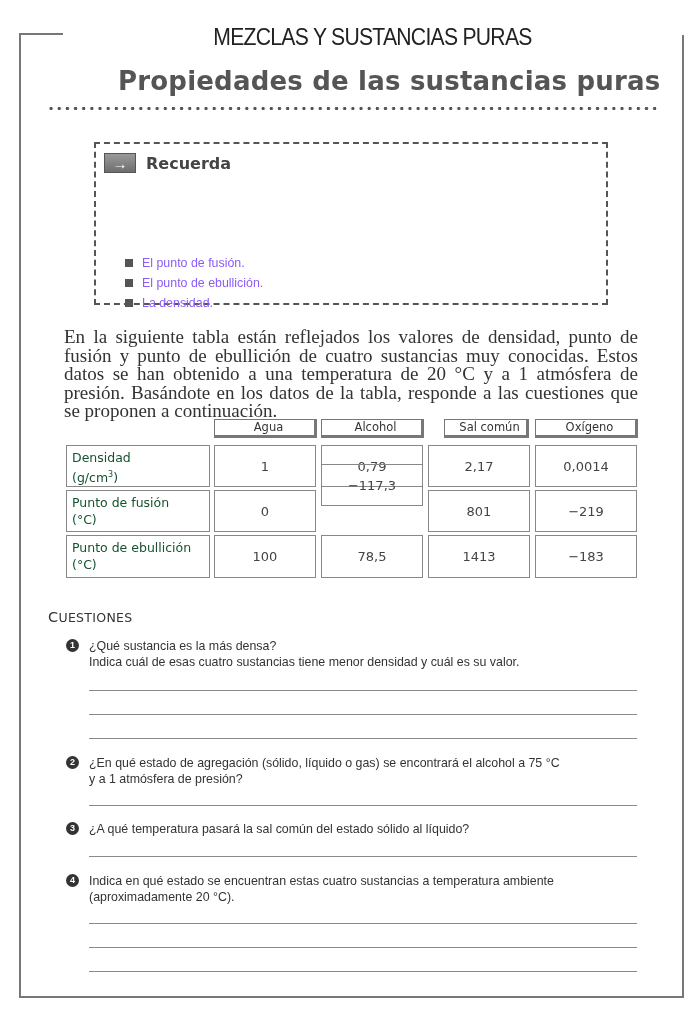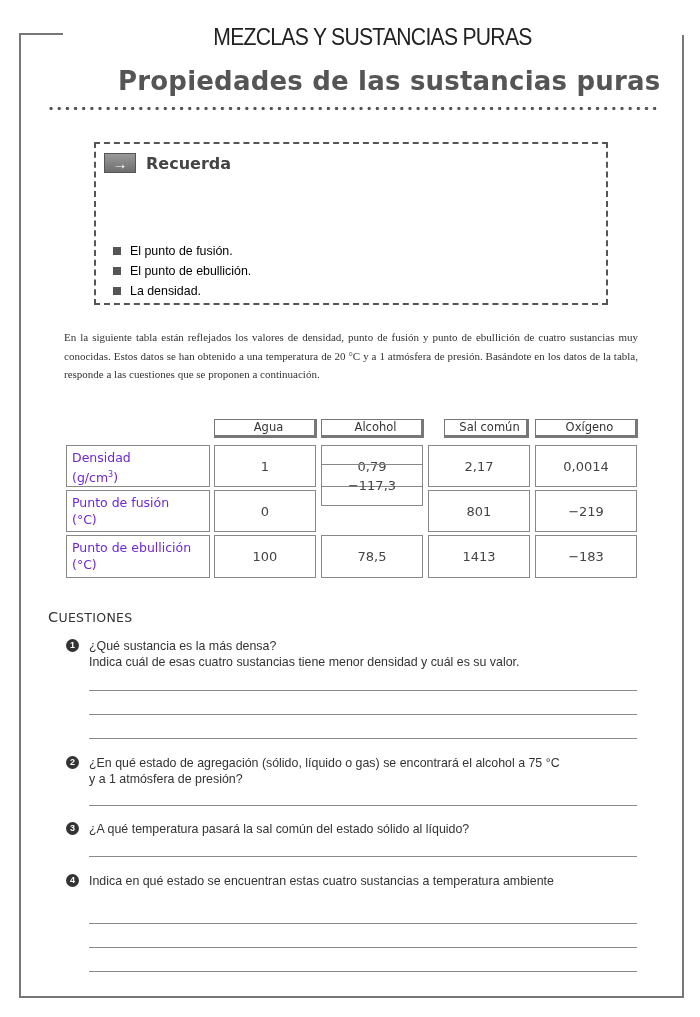--- a/index.html
+++ b/index.html
@@ -13,28 +13,28 @@
     .unit-title { position: absolute; left: 0; width: 745px; top: 24px; text-align: center; font-family: "Liberation Sans", sans-serif; font-size: 23px; letter-spacing: -0.8px; color: #222; transform: scaleX(0.92); transform-origin: center; }
     .page-title { position: absolute; left: 118px; top: 66px; font-family: "DejaVu Sans", sans-serif; font-weight: bold; font-size: 26px; color: #555; letter-spacing: 0.2px; }
     .dotted-rule { position: absolute; left: 47px; top: 106px; width: 612px; height: 5px;
       background-image: radial-gradient(circle, #555 1.6px, transparent 1.9px); background-size: 8.16px 5px; background-repeat: repeat-x; }
 
     .recuerda-box { position: absolute; left: 94px; top: 142px; width: 514px; height: 163px; border: 2px dashed #555; box-sizing: border-box; }
     .recuerda-head { position: absolute; left: 8px; top: 9px; display: flex; align-items: center; }
     .arrow-badge { width: 30px; height: 18px; background: linear-gradient(#9a9a9a, #6e6e6e); border: 1px solid #555; display: flex; align-items: center; justify-content: center; color: #fff; font-size: 15px; font-weight: bold; }
     .recuerda-label { margin-left: 10px; font-family: "DejaVu Sans", sans-serif; font-weight: bold; font-size: 16px; color: #444; }
     .recuerda-text { position: absolute; left: 17px; top: 44px; width: 492px; font-size: 12.4px; line-height: 18px; color: #333; text-align: justify; }
-    .recuerda-list { position: absolute; left: 17px; top: 97px; margin: 0; padding: 0; list-style: none; font-size: 12.4px; color: #000000; text-align: center; }
+    .recuerda-list { position: absolute; left: 17px; top: 97px; margin: 12px; padding: 0; list-style: none; font-size: 12.4px; color: #8b5cf6; text-align: center; }
     .recuerda-list li { height: 20px; display: flex; align-items: center; }
     .sq { width: 8px; height: 8px; background: #555; margin-right: 9px; display: inline-block; }
 
-    .intro { position: absolute; left: 64px; top: 328px; width: 574px; font-family: "Liberation Serif", serif; font-size: 11px; line-height: 18.6px; color: #333; text-align: justify; }
+    .intro { position: absolute; left: 64px; top: 328px; width: 574px; font-family: "Liberation Serif", serif; font-size: 19px; line-height: 18.6px; color: #333; text-align: justify; }
 
     .tbl-head { position: absolute; top: 419px; height: 19px; border: 1px solid #777; border-right: 3px solid #777; border-bottom: 3px solid #777; background: #fff; box-sizing: border-box; text-align: center; font-family: "DejaVu Sans", sans-serif; font-size: 11.5px; line-height: 15px; color: #333; padding-left: 8px; }
-    .tbl-rowlabel { position: absolute; left: 66px; width: 144px; border: 1px solid #888; box-sizing: border-box; padding: 3px 5px; font-family: "DejaVu Sans", sans-serif; font-size: 12.5px; line-height: 17px; color: #6d28d9; }
+    .tbl-rowlabel { position: absolute; left: 66px; width: 144px; border: 1px solid #888; box-sizing: border-box; padding: 3px 5px; font-family: "DejaVu Sans", sans-serif; font-size: 12.5px; line-height: 17px; color: #14532d; }
     .tbl-cell { position: absolute; border: 1px solid #888; box-sizing: border-box; display: flex; align-items: center; justify-content: center; font-family: "DejaVu Sans", sans-serif; font-size: 13px; color: #444; }
 
     .section-title { position: absolute; left: 48px; top: 609px; font-family: "DejaVu Sans", sans-serif; font-size: 12.5px; color: #333; letter-spacing: 0.3px; }
     .section-title .big { font-size: 14.5px; }
 
     .q { position: absolute; left: 66px; width: 580px; font-size: 12.4px; line-height: 16px; color: #333; }
     .q-num { position: absolute; left: 0; top: 1px; width: 13px; height: 13px; border-radius: 50%; background: #333; color: #fff; font-size: 9px; font-weight: bold; text-align: center; line-height: 13px; }
     .q-text { margin-left: 23px; }
     .line { position: absolute; left: 89px; width: 548px; height: 1px; background: #8a8a8a; }
   </style>
@@ -125,16 +125,17 @@
 
 <div class="q" style="top:821px;">
   <span class="q-num">3</span>
   <div class="q-text">¿A qué temperatura pasará la sal común del estado sólido al líquido?</div>
 </div>
 <div class="line" style="top:856px;"></div>
 
 <div class="q" style="top:873px;">
   <span class="q-num">4</span>
   <div class="q-text">Indica en qué estado se encuentran estas cuatro sustancias a temperatura ambiente</div>
+  <div class="q-text">(aproximadamente 20 °C).</div>
 </div>
 <div class="line" style="top:923px;"></div>
 <div class="line" style="top:947px;"></div>
 <div class="line" style="top:971px;"></div>
 
 </body></html>

